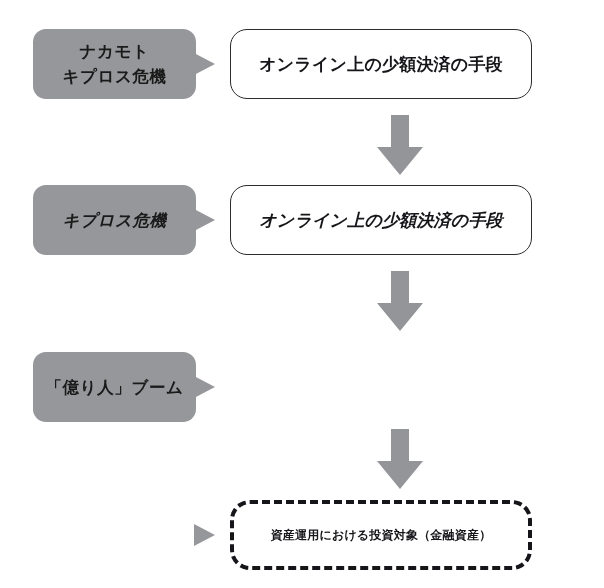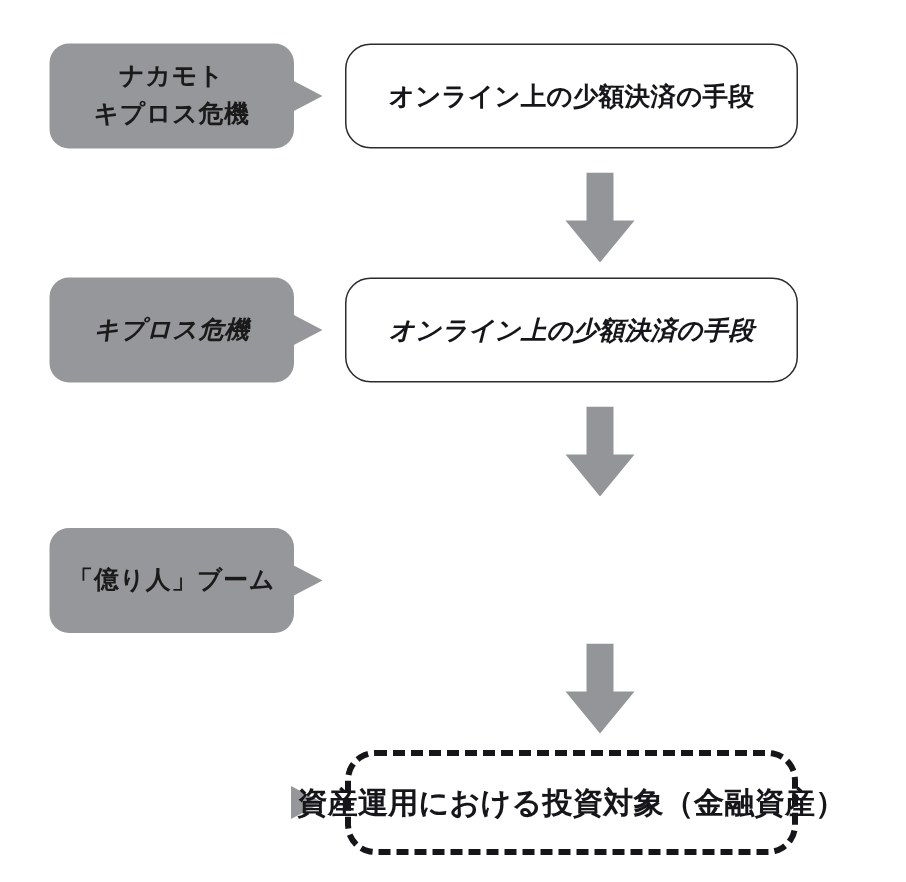--- a/index.html
+++ b/index.html
@@ -92,21 +92,21 @@
     color: #16161a;
     font-size: 17px;
     font-weight: 700;
     letter-spacing: 0.2px;
     white-space: nowrap;
     user-select: none;
   }
   .stmt-box.dashed {
     border: 4px dashed #16161a;
     border-radius: 20px;
-    font-size: 20px;
+    font-size: 12px;
   }
 
   
   .arrow {
     position: absolute;
     left: 375px;
     width: 50px;
     height: 60px;
   }
   .arrow-1 { top: 115px; }

